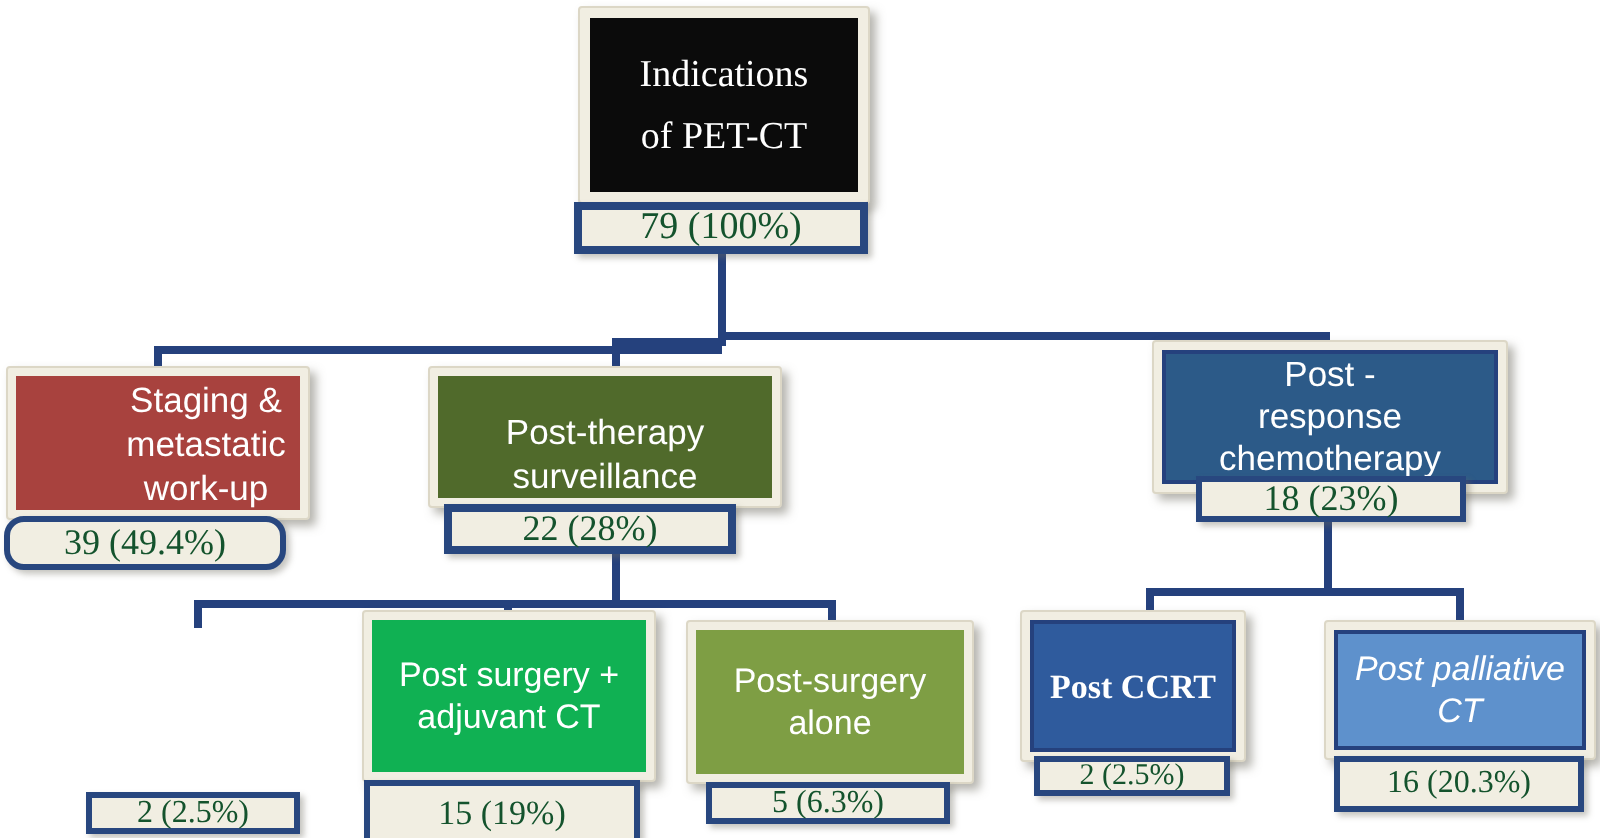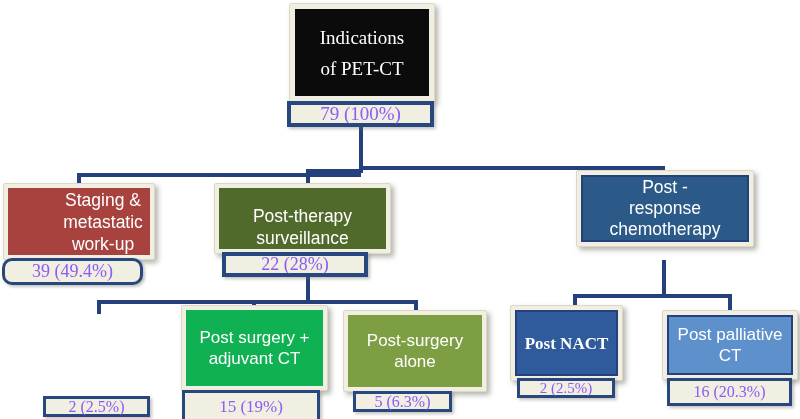--- a/index.html
+++ b/index.html
@@ -14,21 +14,21 @@
   }
   .fill{
     position:absolute;inset:4px;display:flex;flex-direction:column;
     align-items:center;justify-content:center;text-align:center;
     color:#ffffff;box-sizing:border-box;
   }
   .ln{display:block;}
   .count{
     position:absolute;z-index:3;background:#F1EEE2;border:3px solid #28477F;
     box-sizing:border-box;display:flex;align-items:center;justify-content:center;
-    font-family:"Liberation Serif",serif;color:#8b5cf6;
+    font-family:"Liberation Serif",serif;color:#14532d;
     box-shadow:2px 2px 3px rgba(110,108,95,.4);
   }
   
   #root-card{left:289px;top:3px;width:146px;height:99px;}
   #root-fill{inset:5px;font-family:"Liberation Serif",serif;font-size:19px;line-height:31px;}
   #root-count{left:287px;top:101px;width:147px;height:26px;border-width:4px;font-size:19px;}
   
   #staging-card{left:3px;top:183px;width:152px;height:77px;}
   #staging-fill{font-size:17.5px;line-height:22px;}
   #staging-count{left:2px;top:258px;width:141px;height:27px;font-size:18px;border-radius:10px;}
@@ -40,27 +40,27 @@
   #chemo-count{left:598px;top:238px;width:135px;height:23px;font-size:18px;}
   
   #g1-card{left:32px;top:309px;width:137px;height:88px;}
   #g1-fill{font-size:17px;line-height:22px;}
   #g1-count{left:43px;top:396px;width:107px;height:21px;font-size:16px;}
   #g2-card{left:181px;top:305px;width:147px;height:86px;}
   #g2-fill{font-size:17px;line-height:21px;}
   #g2-count{left:182px;top:390px;width:138px;height:33px;font-size:17px;}
   #g3-card{left:343px;top:310px;width:144px;height:82px;padding-left:29px;}
   #g3-fill{font-size:17px;line-height:21px;}
-  #g3-count{left:353px;top:391px;width:99px;height:21px;font-size:16px;}
+  #g3-count{left:353px;top:391px;width:122px;height:21px;font-size:16px;}
   
   #b1-card{left:510px;top:305px;width:113px;height:76px;}
   #b1-fill{font-family:"Liberation Serif",serif;font-weight:bold;font-size:17px;line-height:21px;border:2px solid #25417D;}
   #b1-count{left:517px;top:378px;width:98px;height:20px;font-size:15px;}
   #b2-card{left:662px;top:310px;width:136px;height:70px;}
-  #b2-fill{font-size:17px;line-height:21px;border:2px solid #25417D;}
+  #b2-fill{font-size:17px;line-height:21px;border:2px solid #25417D;font-style:italic;}
   #b2-count{left:667px;top:378px;width:125px;height:28px;font-size:16px;}
 </style>
 </head>
 <body>
 
 <div class="stage">
 
   <svg class="connectors" width="800" height="419" viewBox="0 0 800 419">
     <g stroke="#25417D" stroke-width="4" fill="none">
 
@@ -108,20 +108,21 @@
   </div>
   <div class="count" id="surv-count">22 (28%)</div>
 
   <div class="card" id="chemo-card">
     <div class="fill" id="chemo-fill" style="background-color: rgb(44, 90, 136);">
       <span class="ln">Post -</span>
       <span class="ln">response</span>
       <span class="ln">chemotherapy</span>
     </div>
   </div>
+  <div class="count" id="chemo-count">18 (23%)</div>
 
   <div class="count" id="g1-count">2 (2.5%)</div>
 
   <div class="card" id="g2-card">
     <div class="fill" id="g2-fill" style="background-color: rgb(16, 177, 83); text-align: center;">
       <span class="ln">Post surgery +</span>
       <span class="ln">adjuvant CT</span>
     </div>
   </div>
   <div class="count" id="g2-count">15 (19%)</div>
@@ -129,21 +130,21 @@
   <div class="card" id="g3-card">
     <div class="fill" id="g3-fill" style="background-color: rgb(126, 158, 68);">
       <span class="ln">Post-surgery</span>
       <span class="ln">alone</span>
     </div>
   </div>
   <div class="count" id="g3-count">5 (6.3%)</div>
 
   <div class="card" id="b1-card">
     <div class="fill" id="b1-fill" style="background-color: rgb(47, 91, 157);">
-      <span class="ln">Post NACT</span>
+      <span class="ln">Post CCRT</span>
     </div>
   </div>
   <div class="count" id="b1-count">2 (2.5%)</div>
 
   <div class="card" id="b2-card">
     <div class="fill" id="b2-fill" style="background-color: rgb(94, 145, 204);">
       <span class="ln">Post palliative</span>
       <span class="ln">CT</span>
     </div>
   </div>

